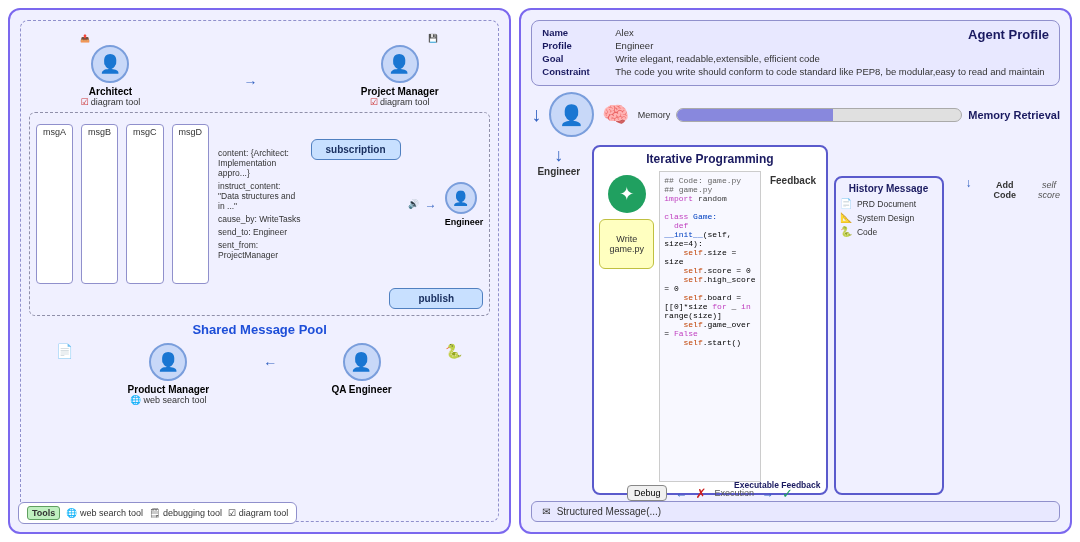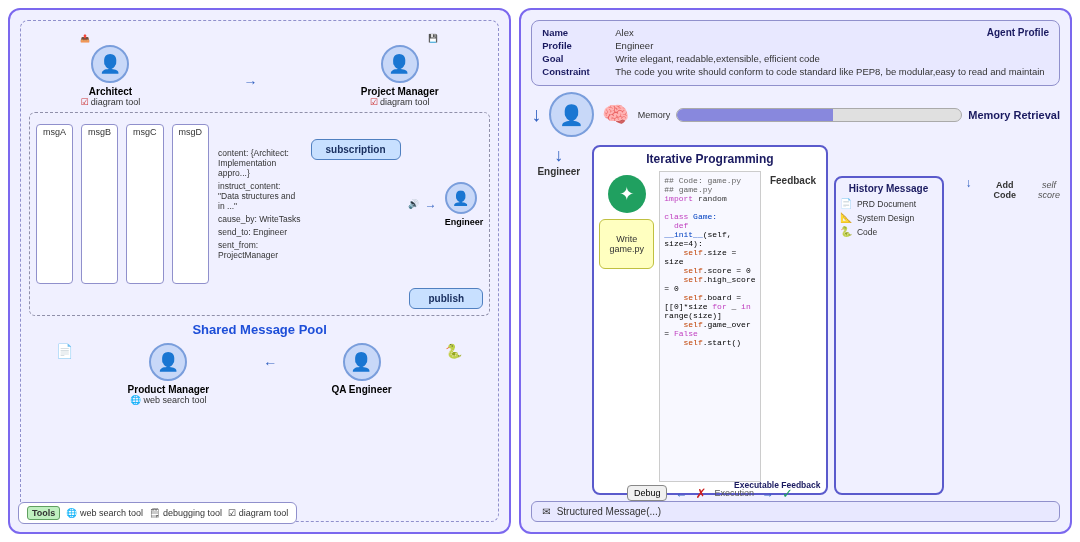--- a/index.html
+++ b/index.html
@@ -146,21 +146,21 @@
       background: #c8e0ff;
       border: 1.5px solid #5080c0;
       border-radius: 6px;
       padding: 4px 8px;
       font-size: 10px;
       font-weight: bold;
       color: #1a3060;
       display: flex;
       align-items: center;
       justify-content: center;
-      width: 74px;
+      width: 94px;
       align-self: center;
     }
 
     
     .tools-legend {
       position: absolute;
       bottom: 8px;
       left: 8px;
       background: #fff;
       border: 1.5px solid #9090cc;
@@ -199,21 +199,21 @@
       border: 1.5px solid #9090cc;
       border-radius: 8px;
       padding: 6px 10px;
       position: relative;
     }
     .profile-title {
       position: absolute;
       top: 6px;
       right: 10px;
       font-weight: bold;
-      font-size: 10px;
+      font-size: 13px;
       color: #1a1a60;
     }
     .profile-table {
       font-size: 9.5px;
       color: #222;
     }
     .profile-row {
       display: flex;
       gap: 8px;
       margin-bottom: 2px;

